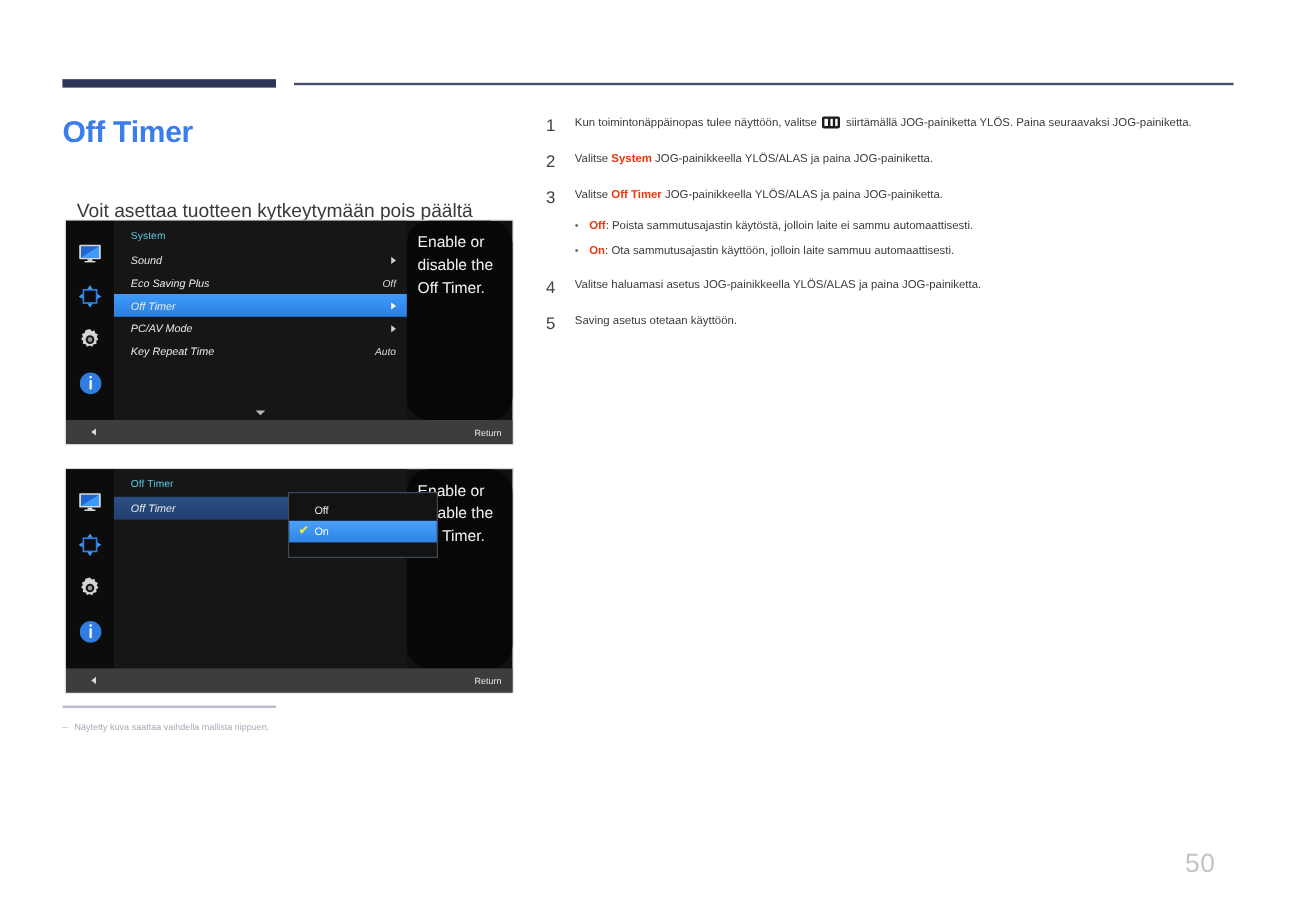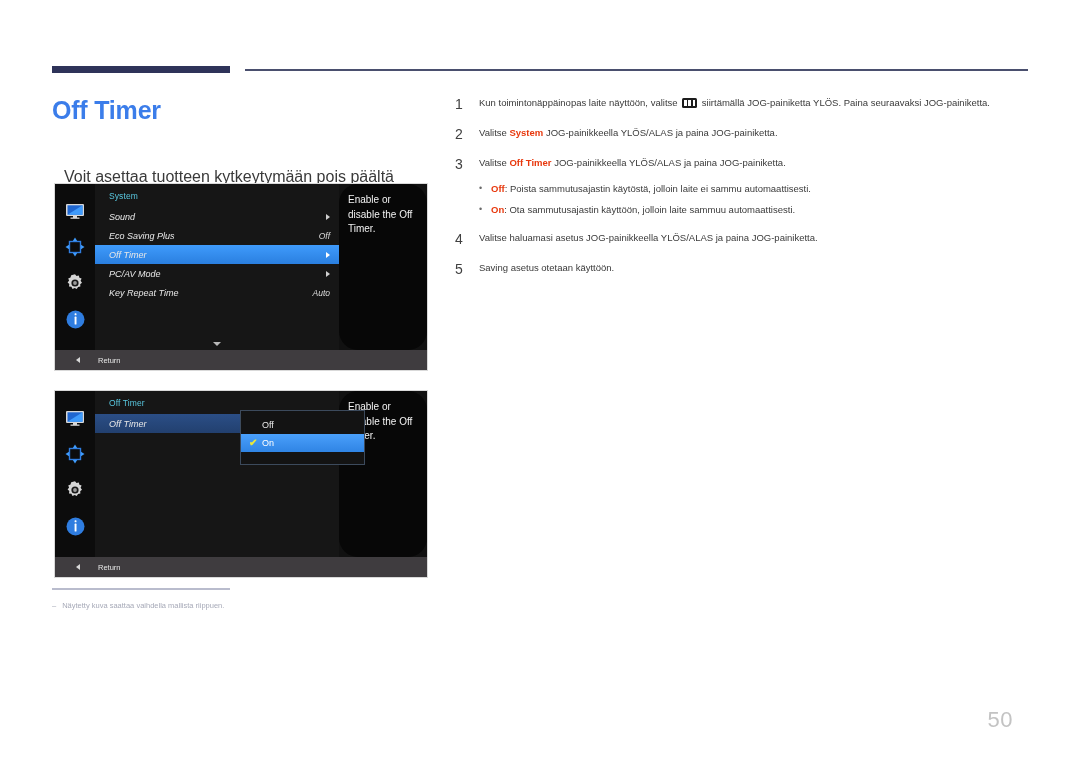--- a/index.html
+++ b/index.html
@@ -146,36 +146,36 @@
     border-top: 4px solid #b9b9b9;
     border-left: 4px solid transparent;
     border-right: 4px solid transparent;
   }
 
   
   .osd-desc {
     width: 88px;
     background: #070707;
     padding: 9px 8px 0 9px;
-    font-size: 10px;
+    font-size: 13px;
     line-height: 1.45;
     color: #f2f2f2;
     box-sizing: border-box;
     border-radius: 19px;
   }
 
   
   .osd-footer {
     position: absolute;
     left: 0; right: 0; bottom: 0;
     height: 20px;
     background: #3f3c3f;
     display: flex;
     align-items: center;
-    justify-content: flex-start;
+    justify-content: space-between;
     padding-right: 9px;
     gap: 18px;
     padding-left: 21px;
   }
   .ret-arrow {
     width: 0; height: 0;
     border-right: 4px solid #d8d8d8;
     border-top: 3px solid transparent;
     border-bottom: 3px solid transparent;
   }
@@ -479,21 +479,21 @@
 <div class="foot-rule"></div>
 <div class="footnote">
   <span class="dash">‒</span>
   <span>Näytetty kuva saattaa vaihdella mallista riippuen.</span>
 </div>
 
 <div class="right-col">
 
   <div class="step">
     <div class="step-num">1</div>
-    <div class="step-text"><span>Kun toimintonäppäinopas laite näyttöön, valitse </span><span class="menu-glyph"><i></i><i></i><i></i></span><span> siirtämällä JOG-painiketta YLÖS. Paina seuraavaksi JOG-painiketta.</span></div>
+    <div class="step-text"><span>Kun toimintonäppäinopas tulee näyttöön, valitse </span><span class="menu-glyph"><i></i><i></i><i></i></span><span> siirtämällä JOG-painiketta YLÖS. Paina seuraavaksi JOG-painiketta.</span></div>
   </div>
 
   <div class="step">
     <div class="step-num">2</div>
     <div class="step-text"><span>Valitse </span><span class="emph">System</span><span> JOG-painikkeella YLÖS/ALAS ja paina JOG-painiketta.</span></div>
   </div>
 
   <div class="step">
     <div class="step-num">3</div>
     <div class="step-text"><span>Valitse </span><span class="emph">Off Timer</span><span> JOG-painikkeella YLÖS/ALAS ja paina JOG-painiketta.</span></div>

